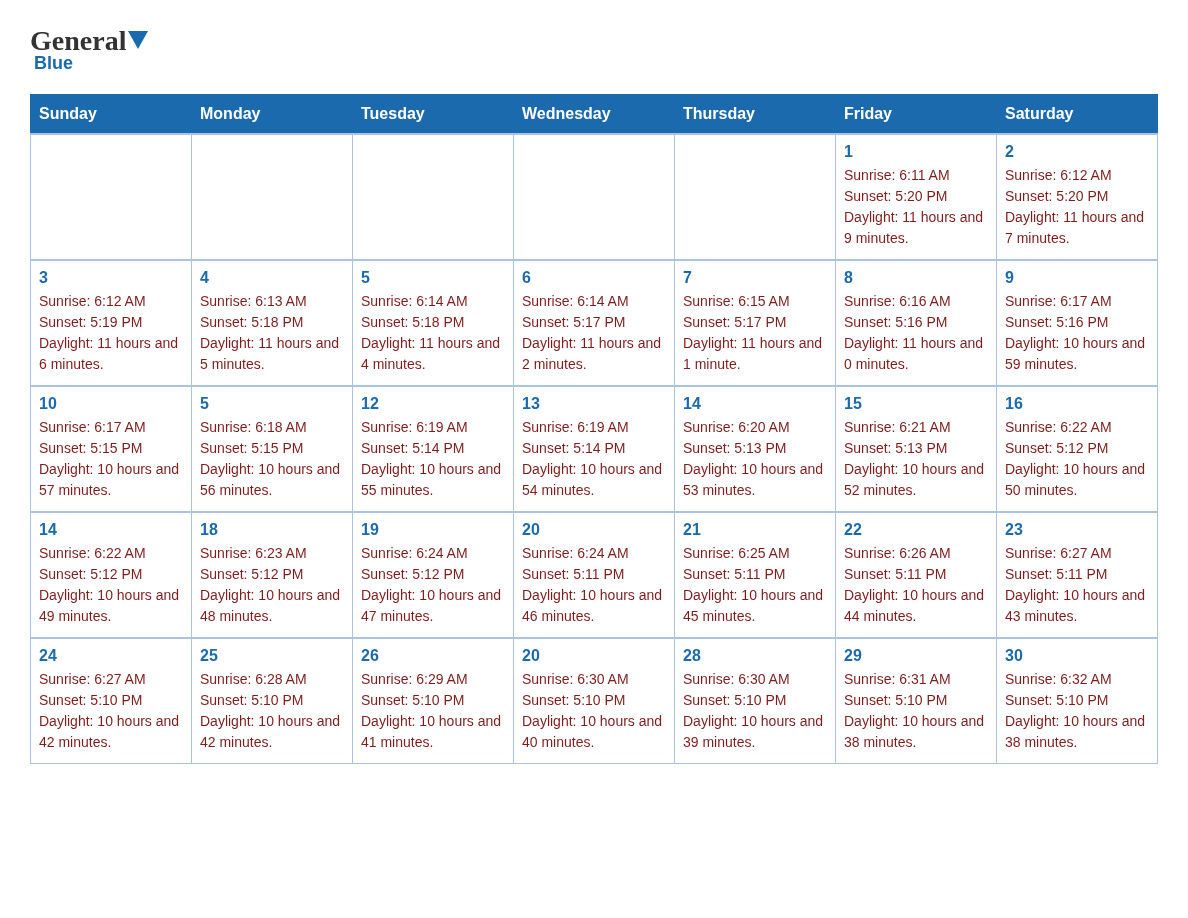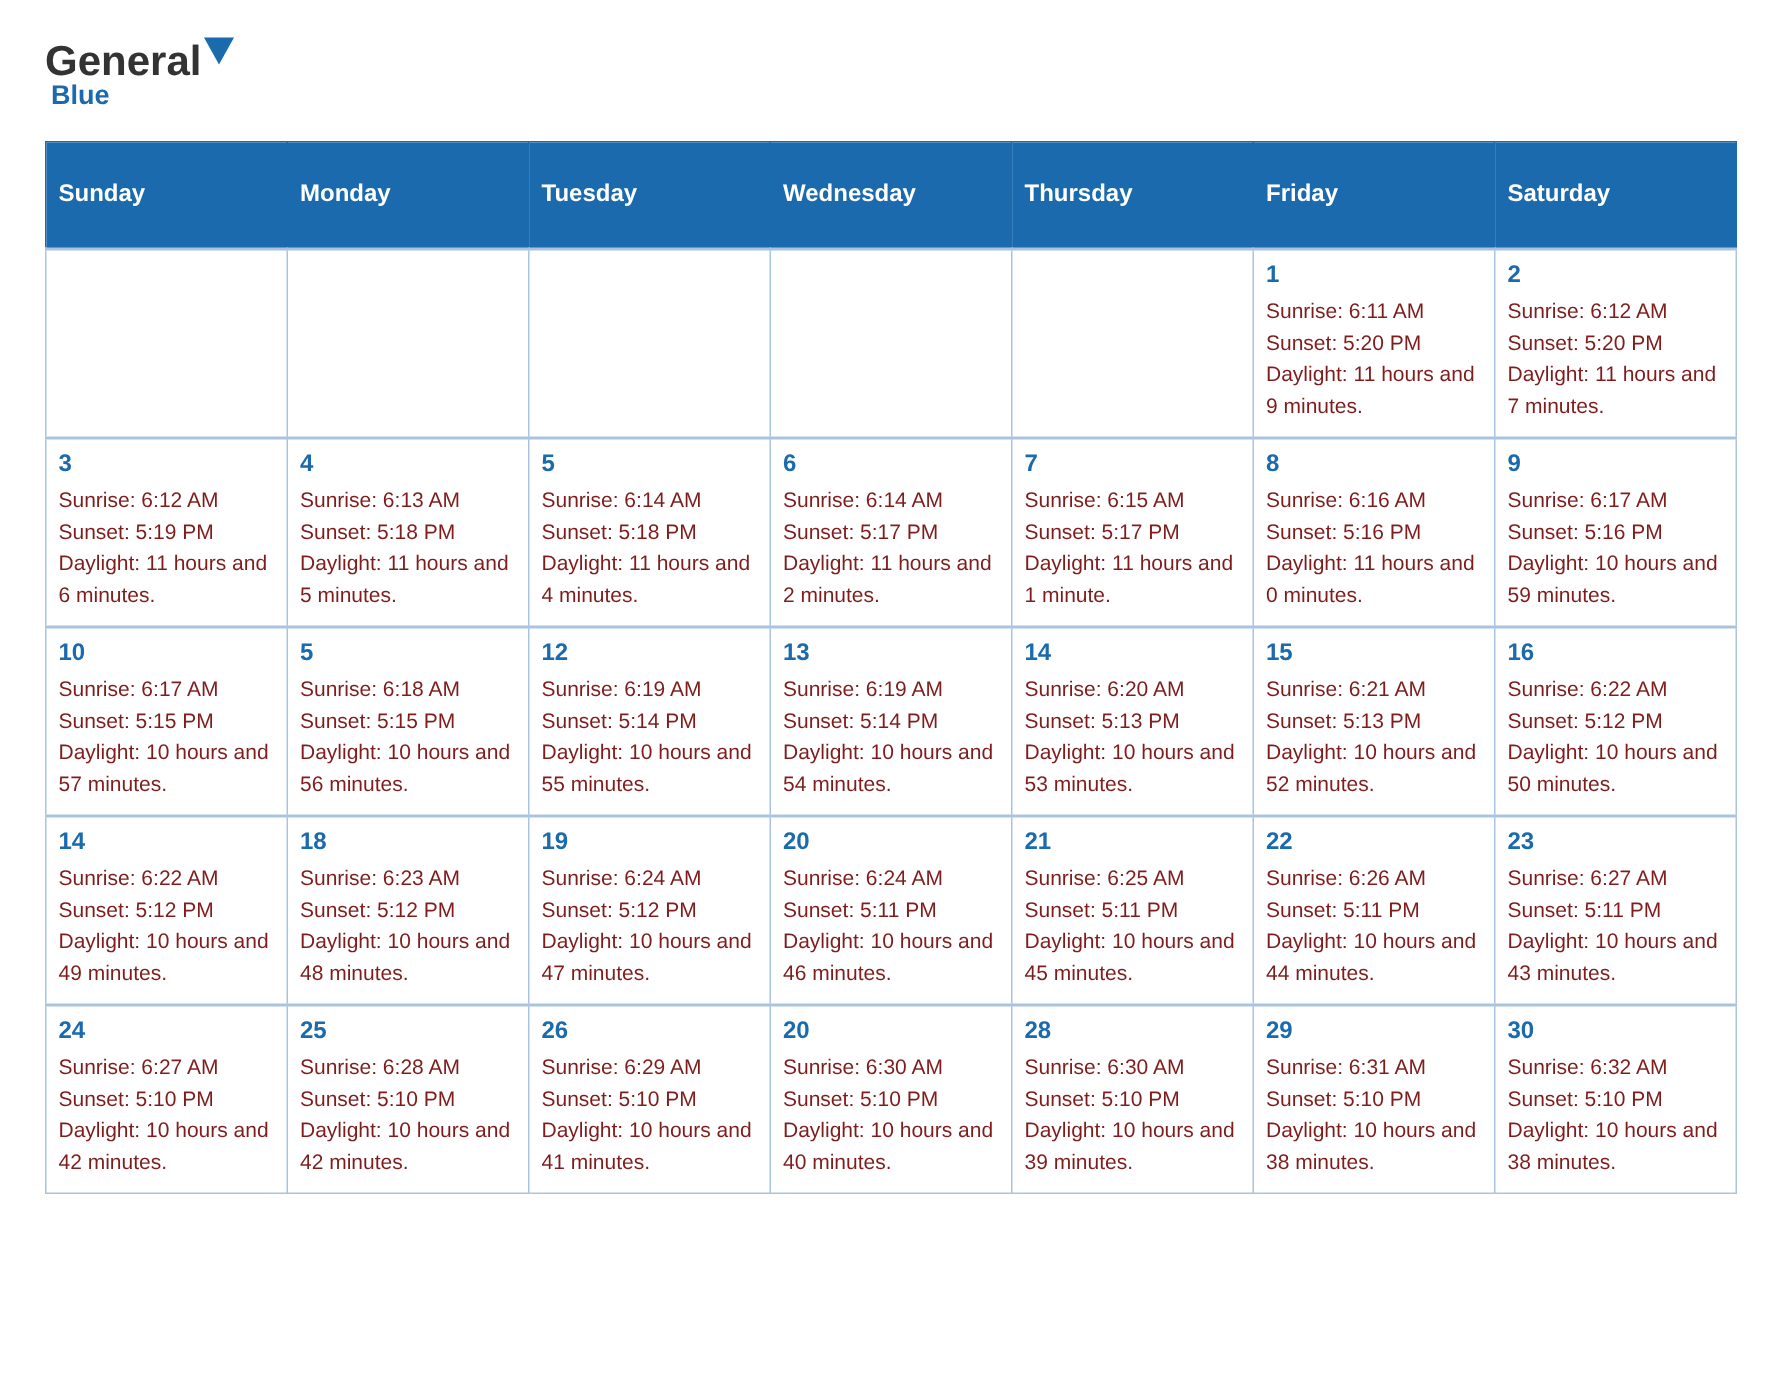--- a/index.html
+++ b/index.html
@@ -23,21 +23,22 @@
       flex-direction: column;
       align-items: flex-start;
       padding-top: 5px;
     }
 
     .logo-general {
       font-size: 28px;
       font-weight: bold;
       color: #333;
       display: flex;
-      align-items: flex-start;
+      align-items: center;
+      font-family: Liberation Serif, serif;
     }
 
     .logo-triangle {
       display: inline-block;
       width: 0;
       height: 0;
       border-left: 10px solid transparent;
       border-right: 10px solid transparent;
       border-top: 18px solid #1a6aad;
       margin-left: 2px;
@@ -72,21 +73,21 @@
     .calendar {
       width: 100%;
       border-collapse: collapse;
     }
 
     .calendar th {
       background: #1a6aad;
       color: #fff;
       font-size: 16px;
       font-weight: bold;
-      padding: 26px 8px;
+      padding: 10px 8px;
       text-align: left;
       border: 1px solid #1a6aad;
     }
 
     .calendar td {
       vertical-align: top;
       padding: 8px 8px 10px 8px;
       border: 1px solid #aac4e0;
       width: 14.28%;
       font-size: 13px;

